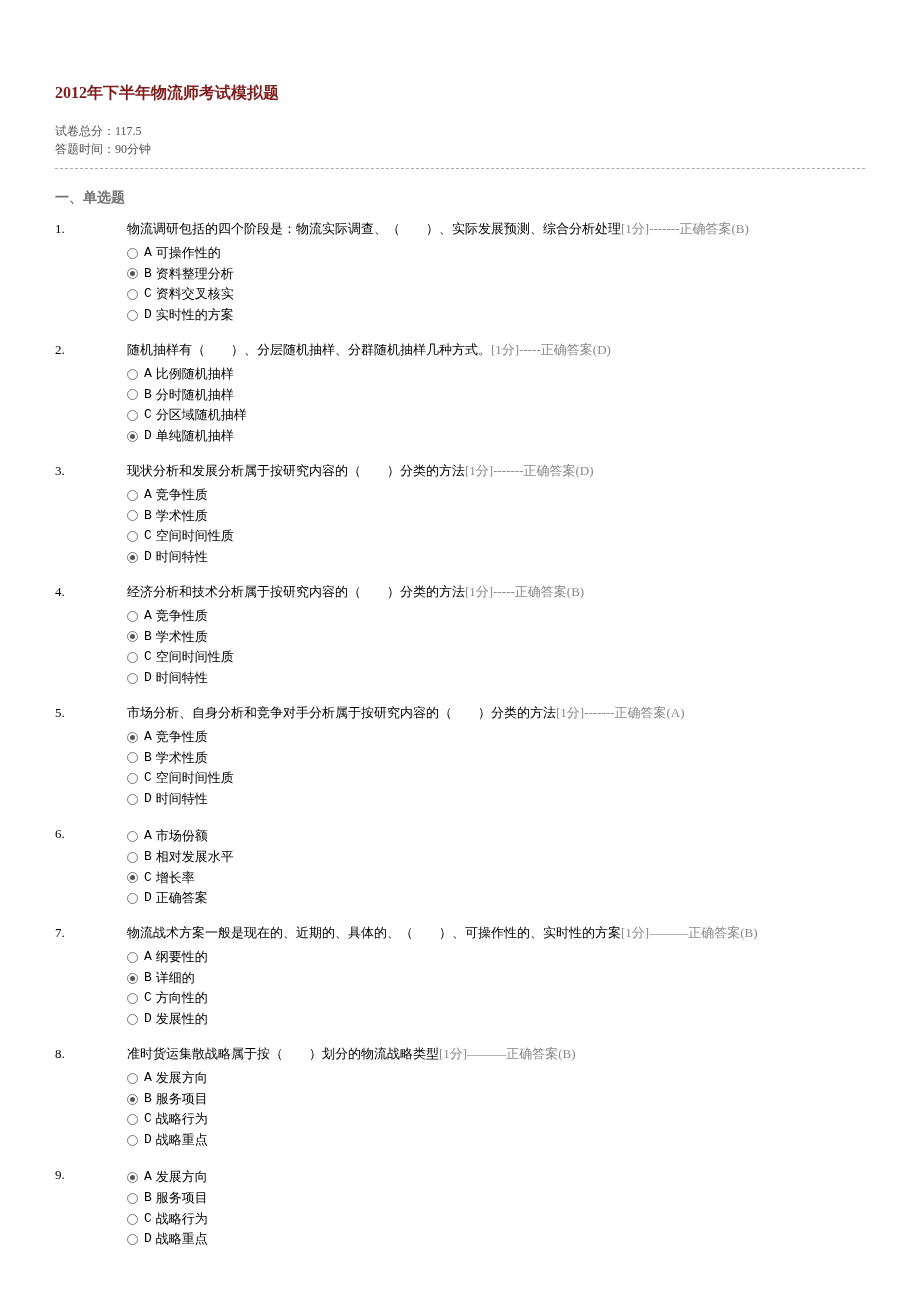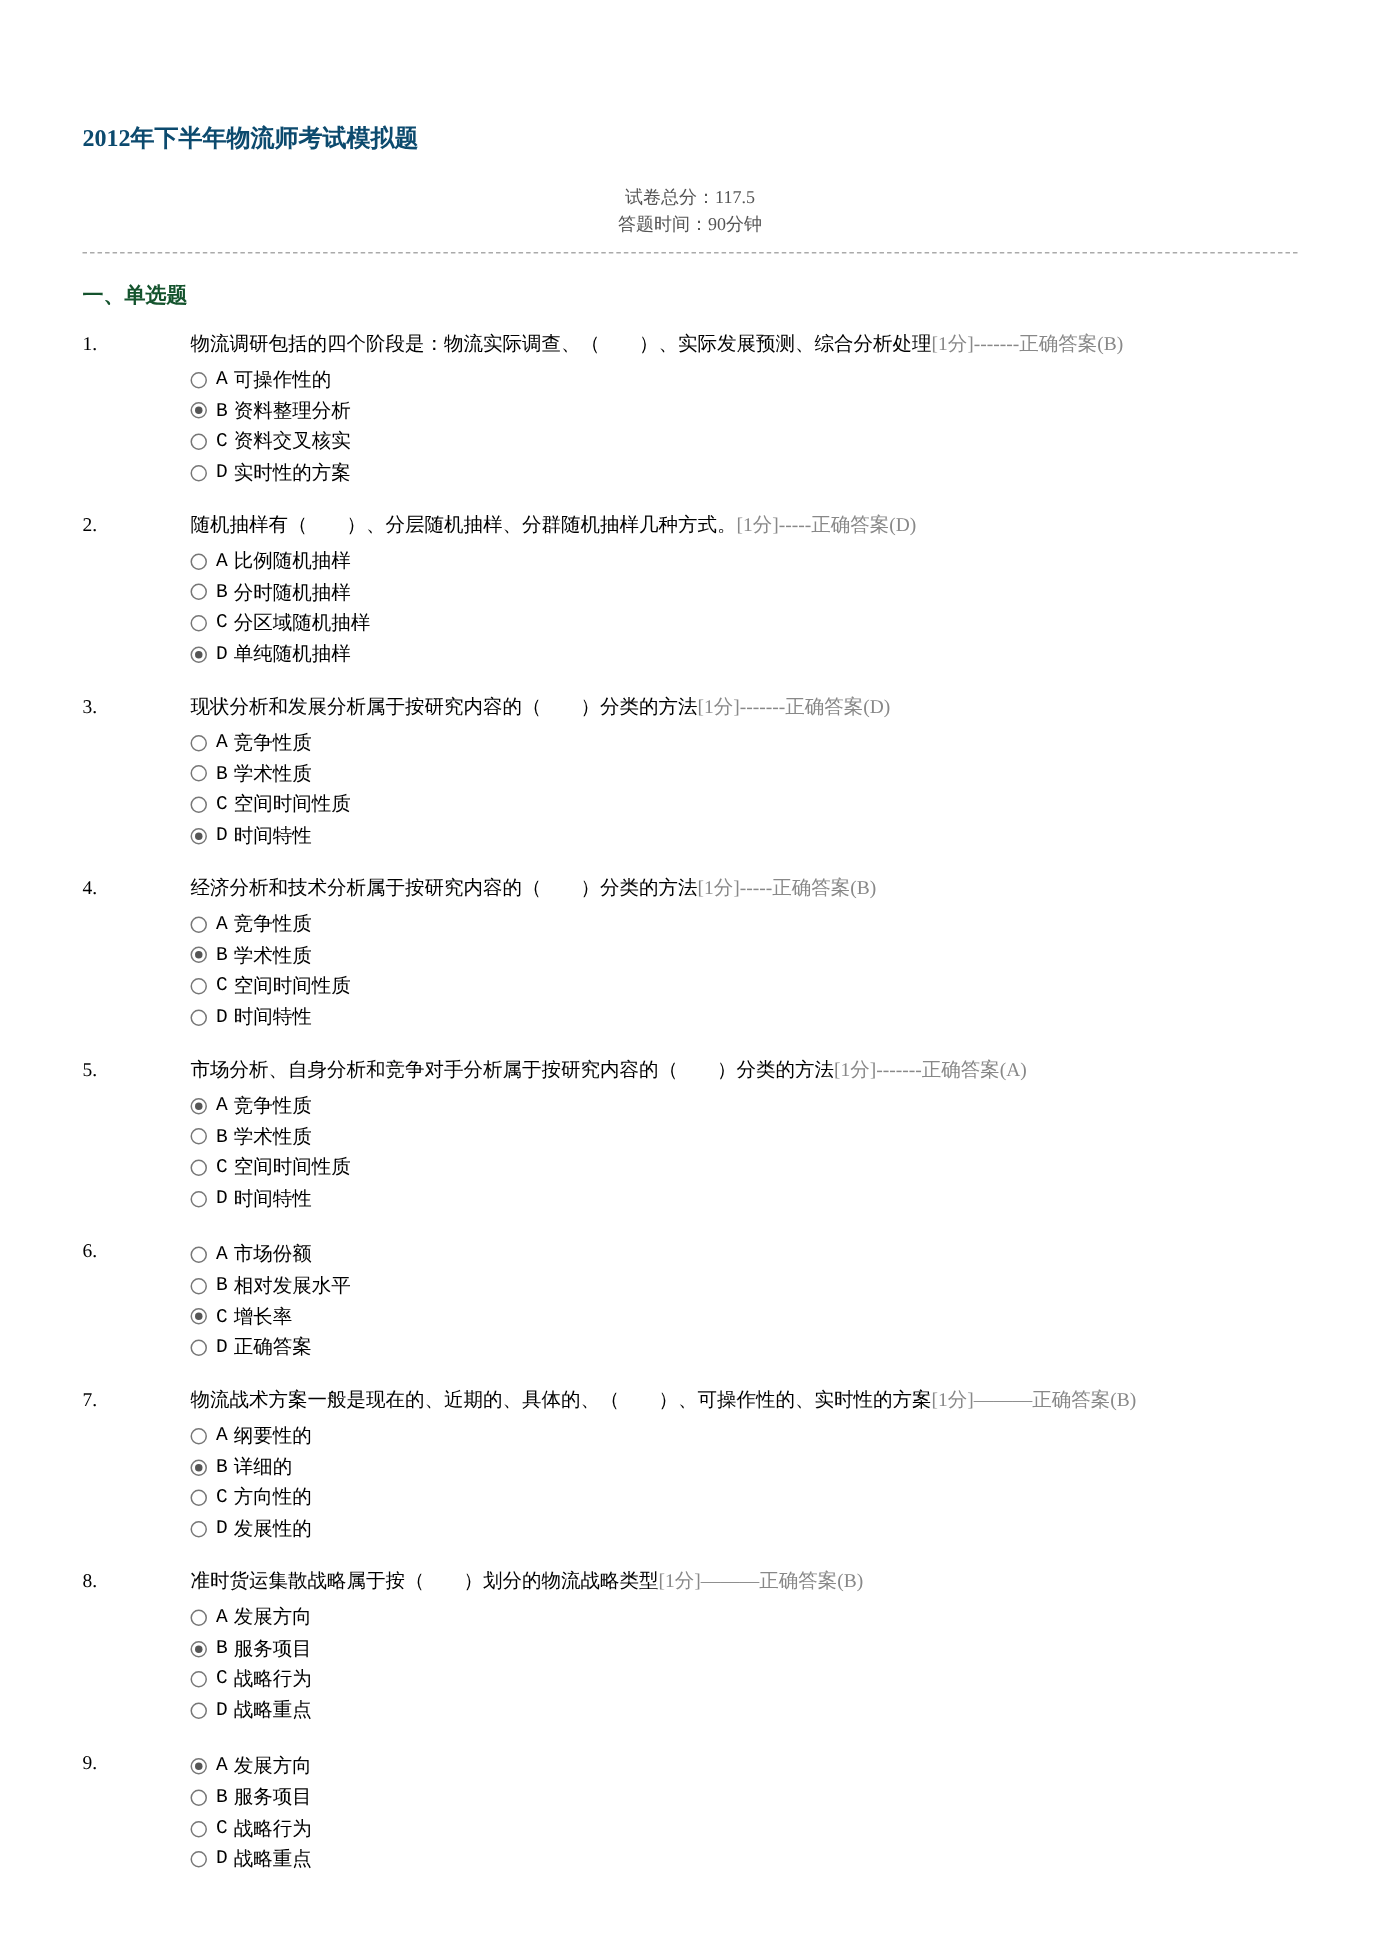--- a/index.html
+++ b/index.html
@@ -7,39 +7,38 @@
       background: #fff;
       font-family: "SimSun", "宋体", serif;
       font-size: 13px;
       color: #333;
       padding: 80px 55px;
       line-height: 1.6;
     }
     .exam-title {
       font-size: 16px;
       font-weight: bold;
-      color: #0c4a6e;
+      color: #7f1d1d;
       margin-bottom: 16px;
     }
     .exam-meta {
       font-size: 12px;
       color: #555;
       line-height: 1.5;
       margin-bottom: 8px;
-      text-align: center;
     }
     .divider {
       border: none;
       border-top: 1px dashed #aaa;
       margin: 10px 0 18px 0;
     }
     .section-title {
       font-size: 14px;
       font-weight: bold;
-      color: #14532d;
+      color: #737373;
       margin-bottom: 10px;
     }
     .question {
       display: flex;
       margin-bottom: 14px;
       font-size: 13px;
     }
     .qnum {
       width: 26px;
       flex-shrink: 0;

